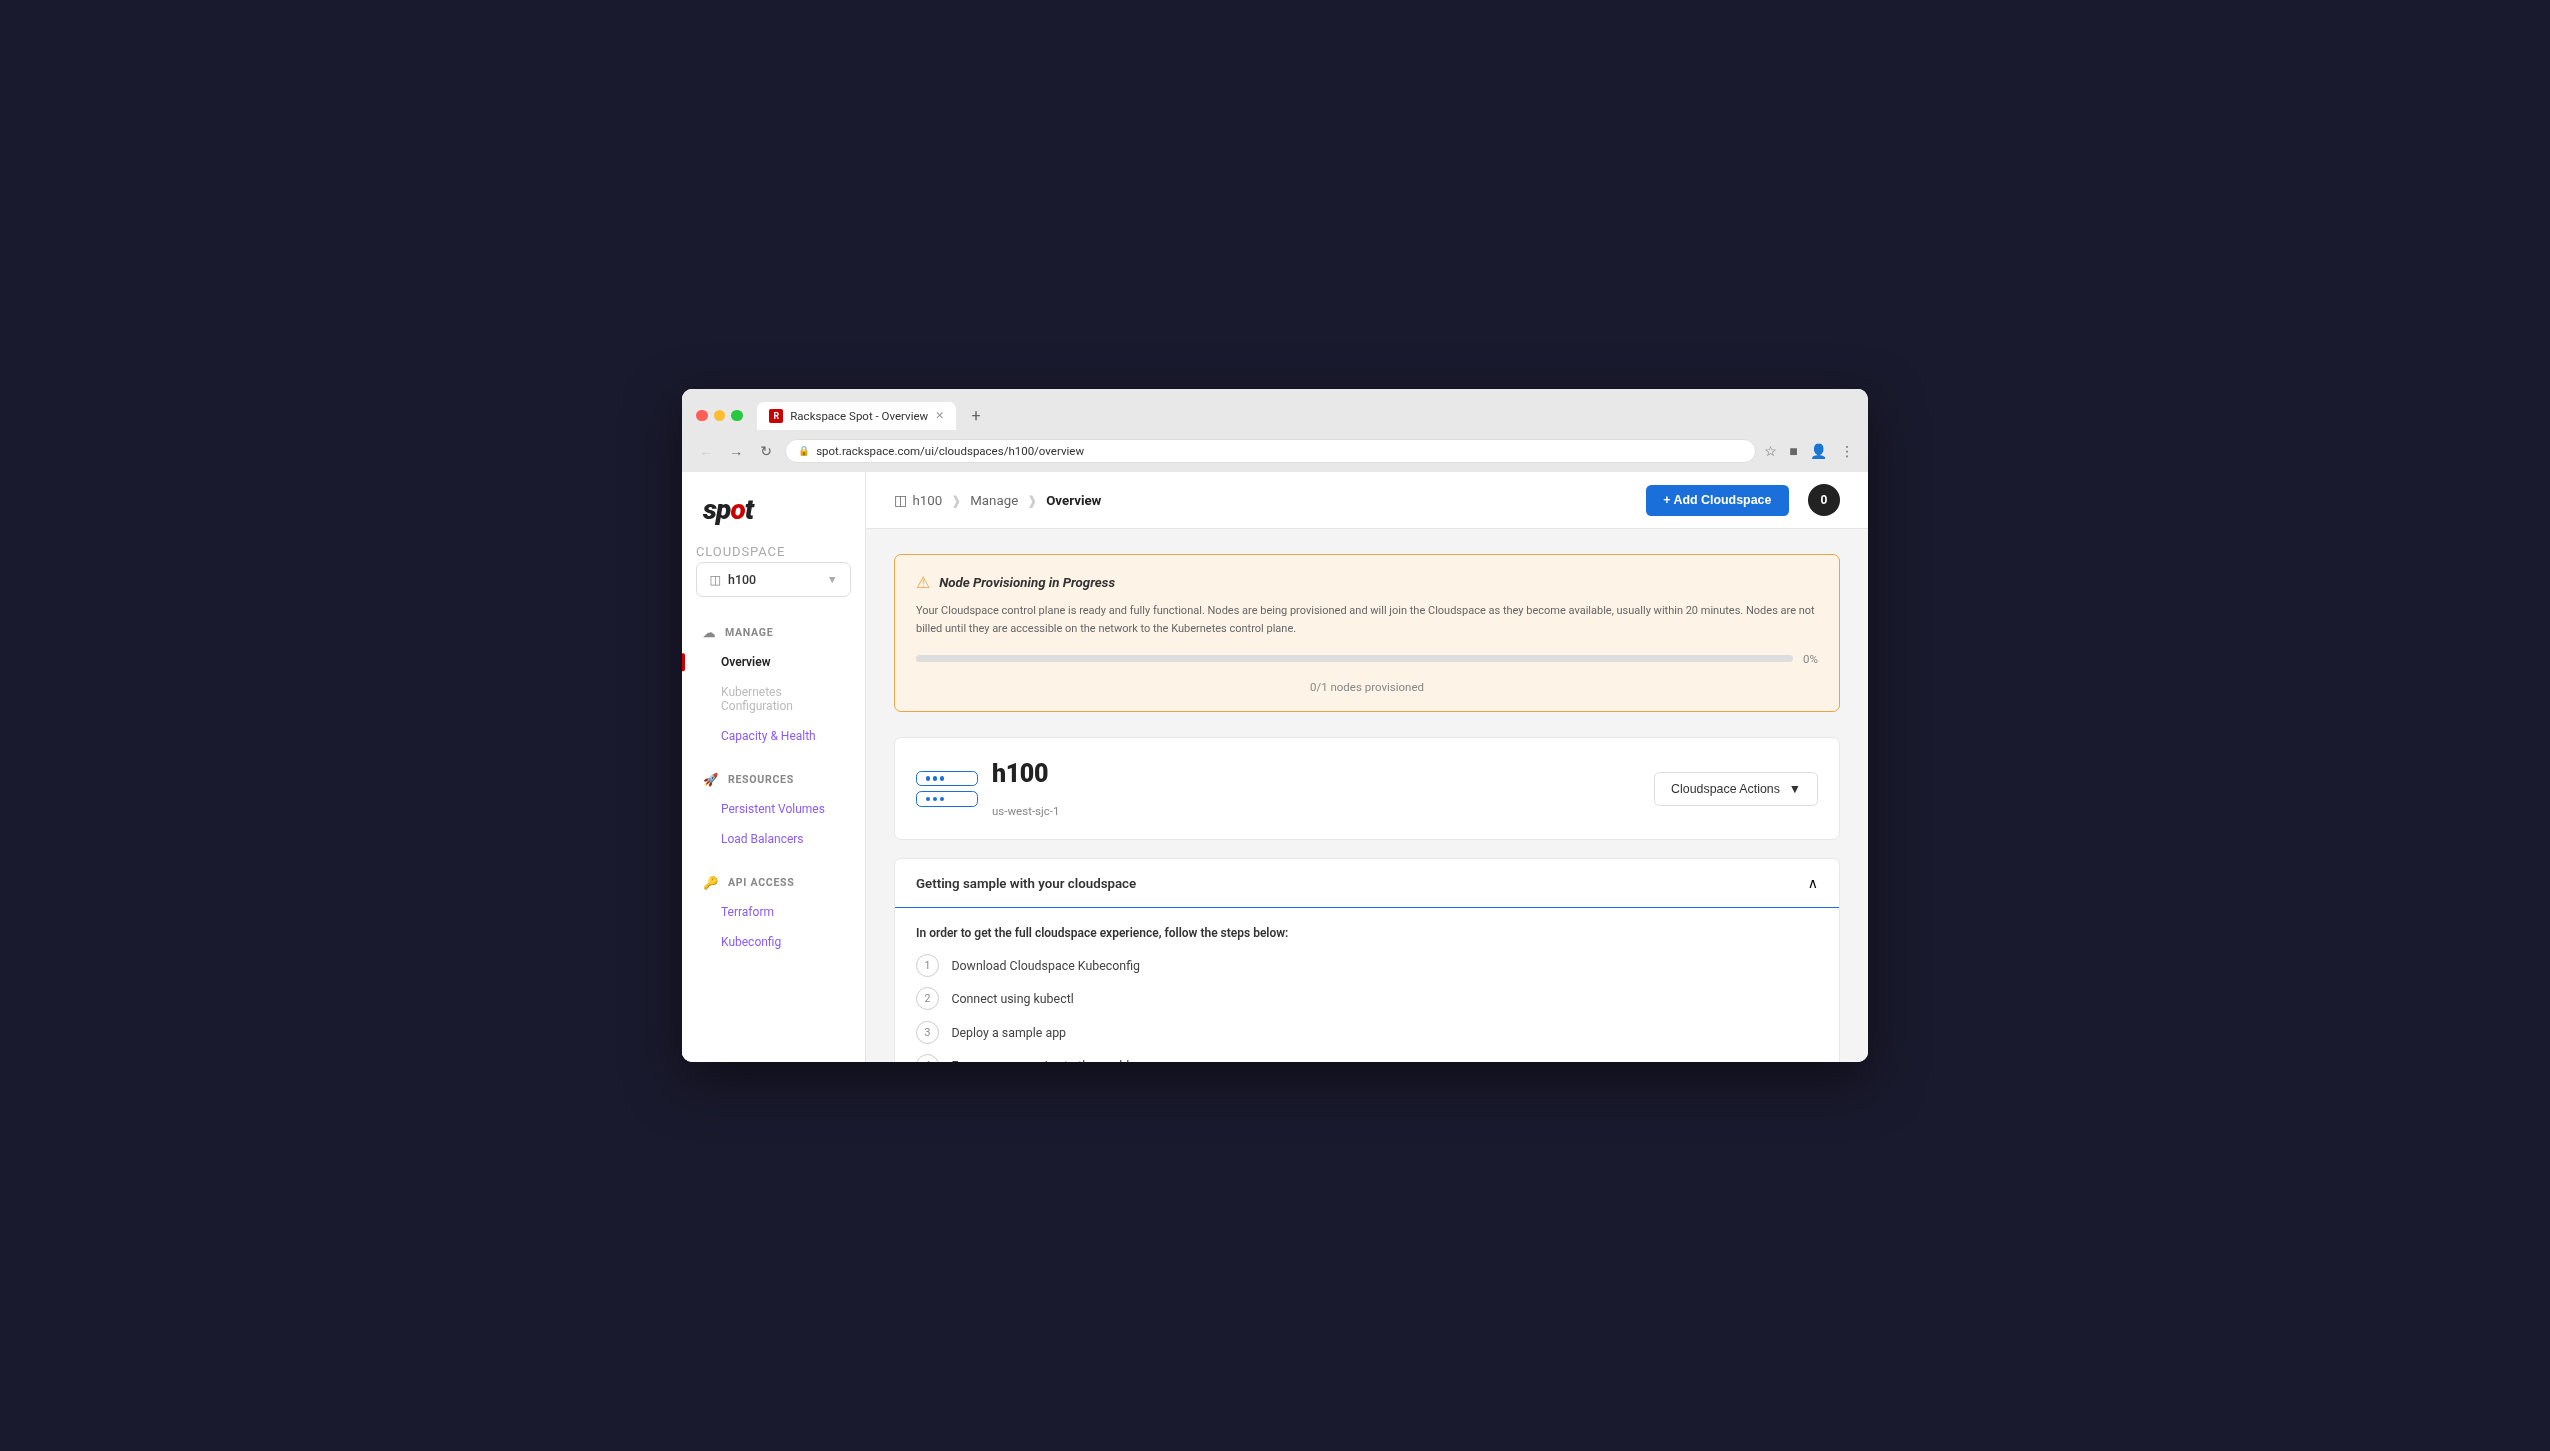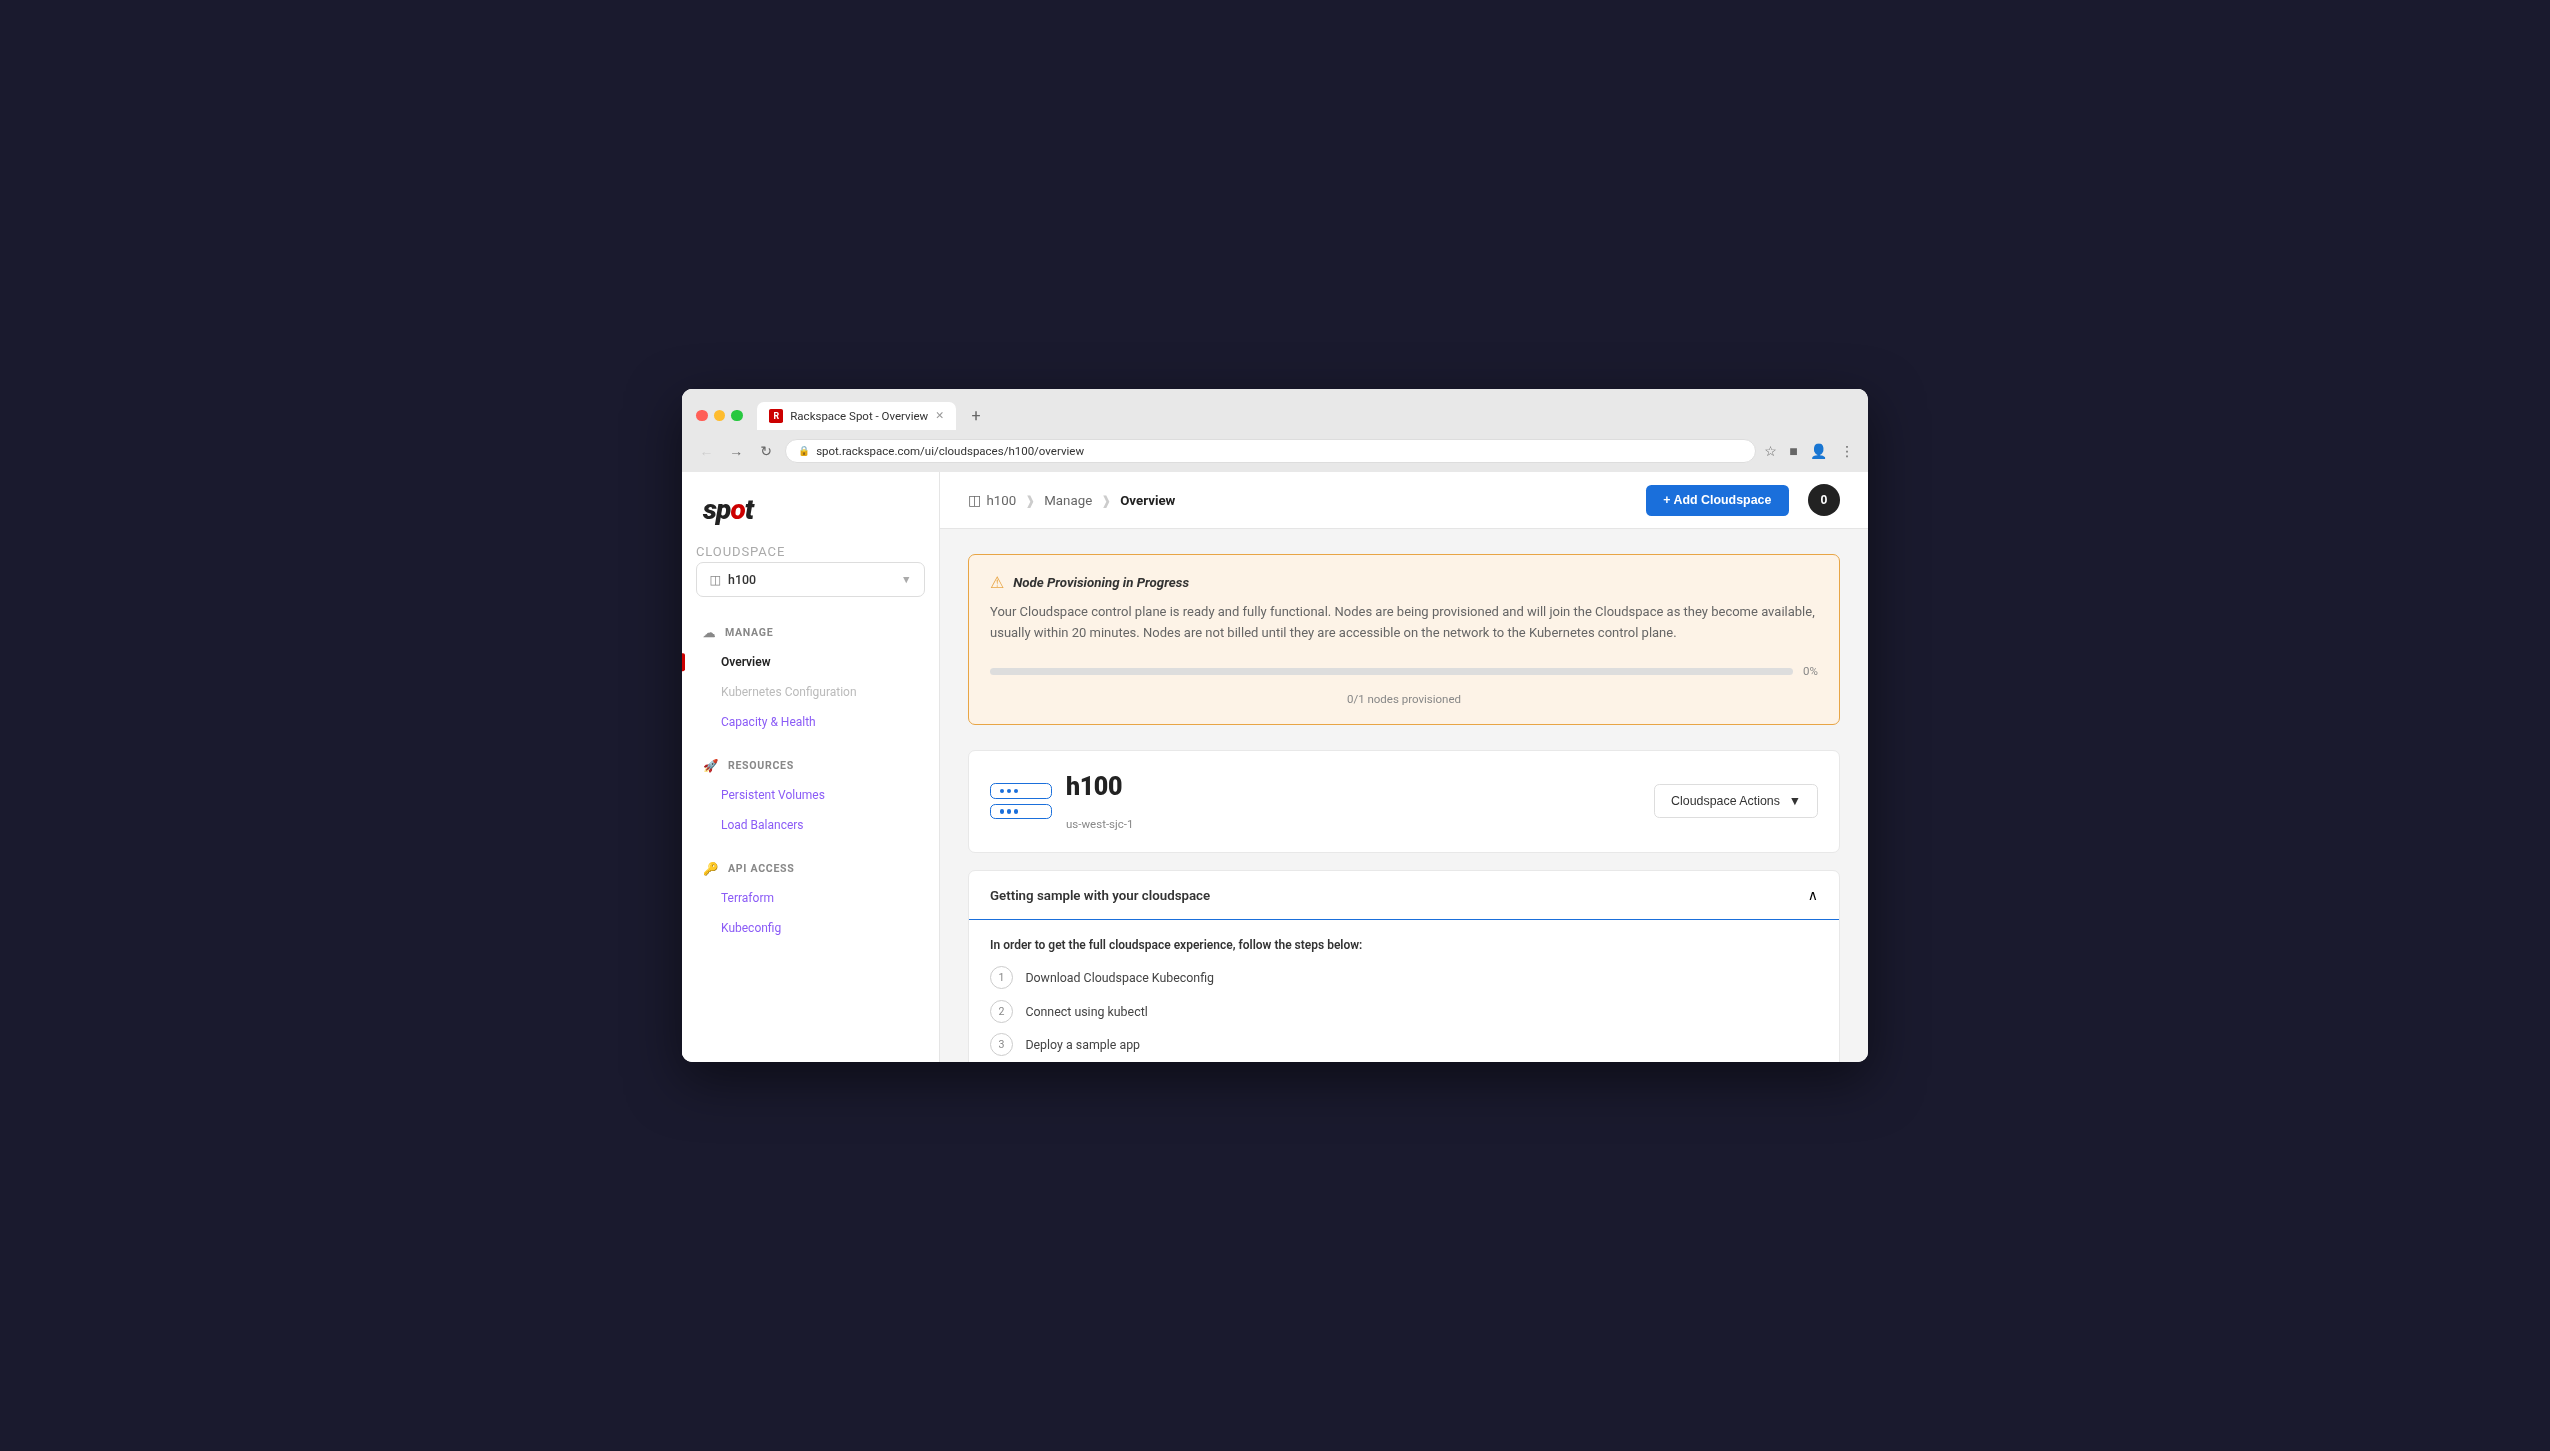--- a/index.html
+++ b/index.html
@@ -143,21 +143,21 @@
     
     .app-container {
       display: flex;
       flex: 1;
       overflow: hidden;
       background: #f5f5f5;
     }
 
     
     .sidebar {
-      width: 258px;
+      width: 184px;
       background: #fff;
       flex-shrink: 0;
       display: flex;
       flex-direction: column;
       border-right: 0.9px solid #e5e5e5;
       overflow-y: auto;
     }
 
     .logo-area {
       padding: 21px 21px 17.7px;
@@ -365,24 +365,24 @@
     }
 
     .warning-title {
       font-size: 13.3px;
       font-weight: 700;
       color: #333;
       font-style: italic;
     }
 
     .warning-desc {
-      font-size: 13px;
+      font-size: 11px;
       color: #666;
       line-height: 1.6;
-      margin-bottom: 20px;
+      margin-bottom: 14px;
     }
 
     .progress-row {
       display: flex;
       align-items: center;
       gap: 10.6px;
       margin-bottom: 8.8px;
     }
 
     .progress-bar-wrap {

